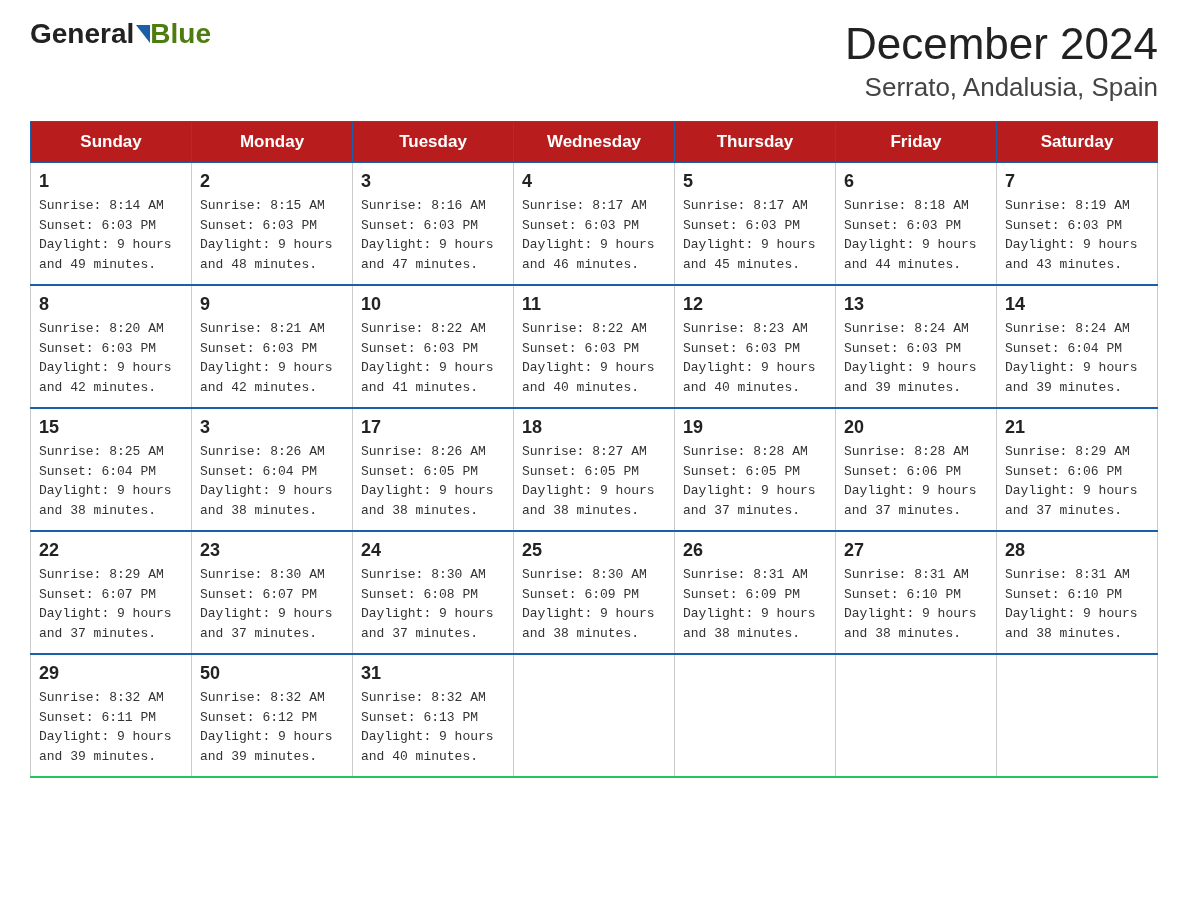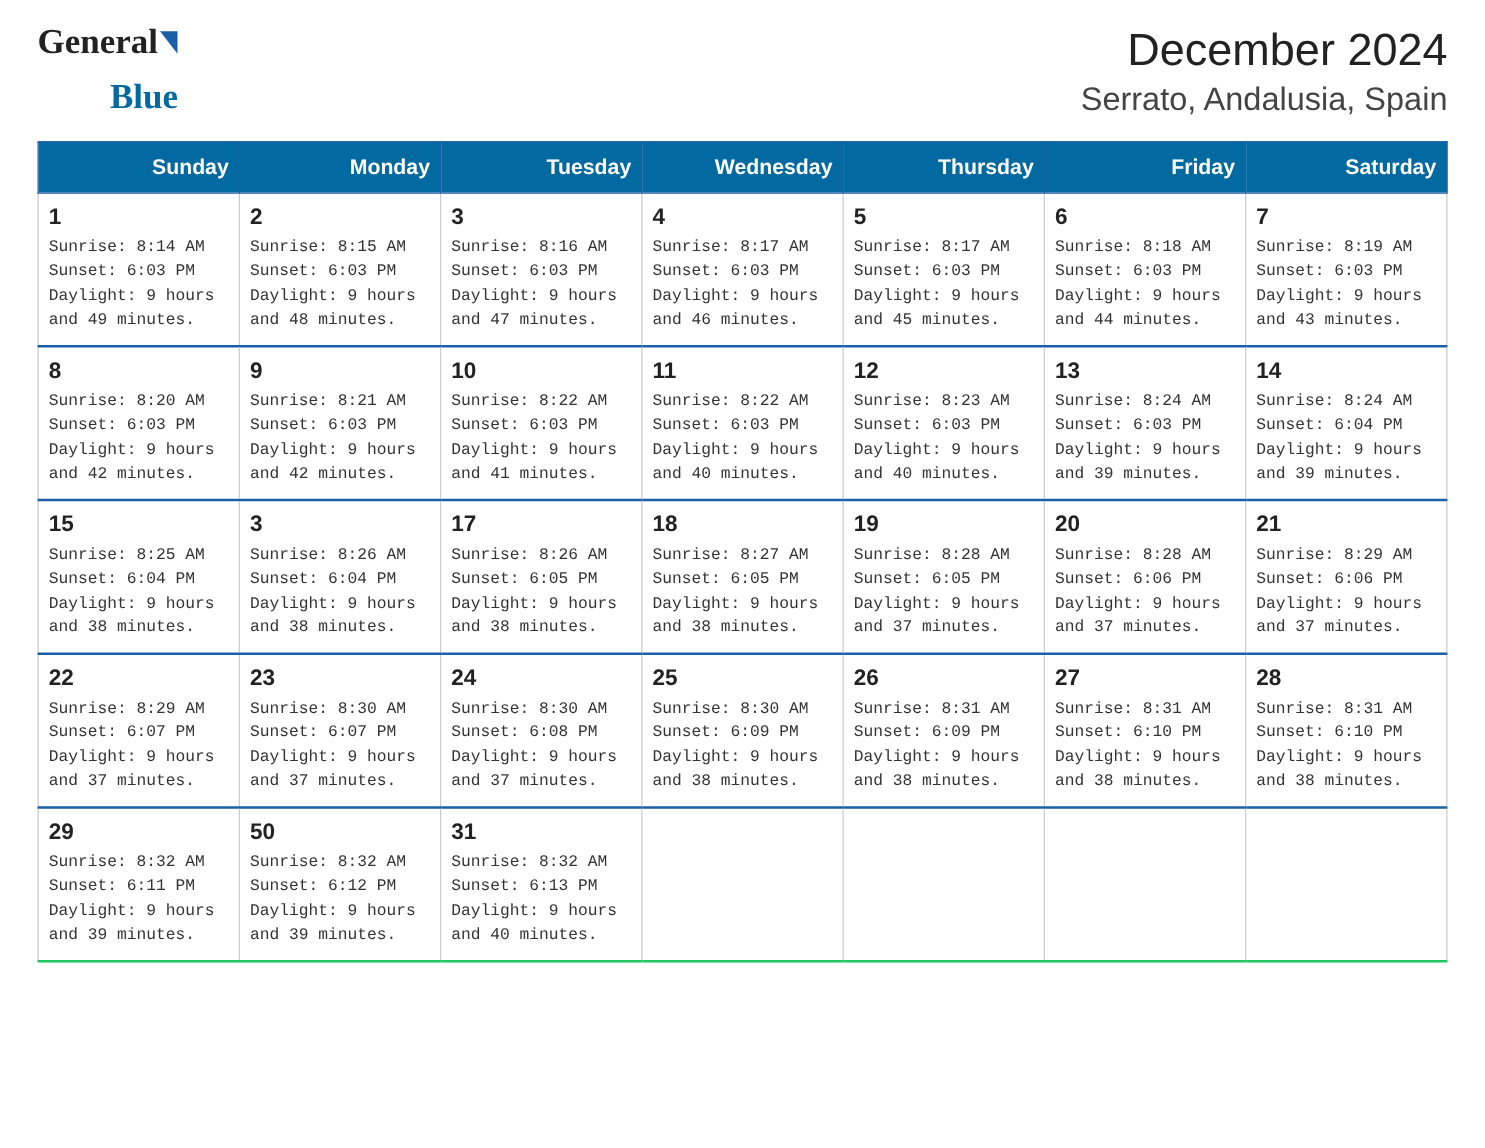--- a/index.html
+++ b/index.html
@@ -12,23 +12,22 @@
       padding: 20px 30px 30px 30px;
     }
     .header {
       display: flex;
       justify-content: space-between;
       align-items: flex-start;
       margin-bottom: 18px;
     }
     .logo {
       display: flex;
-      flex-direction: column;
-      align-items: flex-end;
-      font-family: Liberation Serif, serif;
+      flex-direction: row;
+      align-items: flex-start;
     }
     .logo-general {
       font-size: 28px;
       font-weight: bold;
       color: #222;
       line-height: 1;
     }
     .logo-general span.blue-arrow {
       display: inline-block;
       width: 0;
@@ -36,50 +35,50 @@
       border-left: 14px solid transparent;
       border-top: 18px solid #1a5fa8;
       margin-left: 2px;
       vertical-align: middle;
       position: relative;
       top: -2px;
     }
     .logo-blue {
       font-size: 28px;
       font-weight: bold;
-      color: #0369a1;
+      color: #4d7c0f;
       line-height: 1;
-      margin-top: 16px;
+      margin-top: 0px;
     }
     .title-block {
       text-align: right;
     }
     .title-block h1 {
-      font-size: 36px;
+      font-size: 44px;
       font-weight: normal;
       color: #222;
       line-height: 1.1;
     }
     .title-block h2 {
       font-size: 26px;
       font-weight: normal;
       color: #444;
       margin-top: 4px;
     }
     .calendar {
       width: 100%;
       border-collapse: collapse;
     }
     .calendar thead tr th {
-      background-color: #0369a1;
+      background-color: #b91c1c;
       color: #fff;
       font-size: 17px;
       font-weight: bold;
       padding: 10px 8px;
-      text-align: right;
+      text-align: center;
       border: 1px solid #1a5fa8;
     }
     .calendar tbody tr td {
       vertical-align: top;
       border: 1px solid #ccc;
       padding: 8px 8px 10px 8px;
       width: calc(100% / 7);
       min-height: 100px;
     }
     .calendar tbody tr:last-child td {

